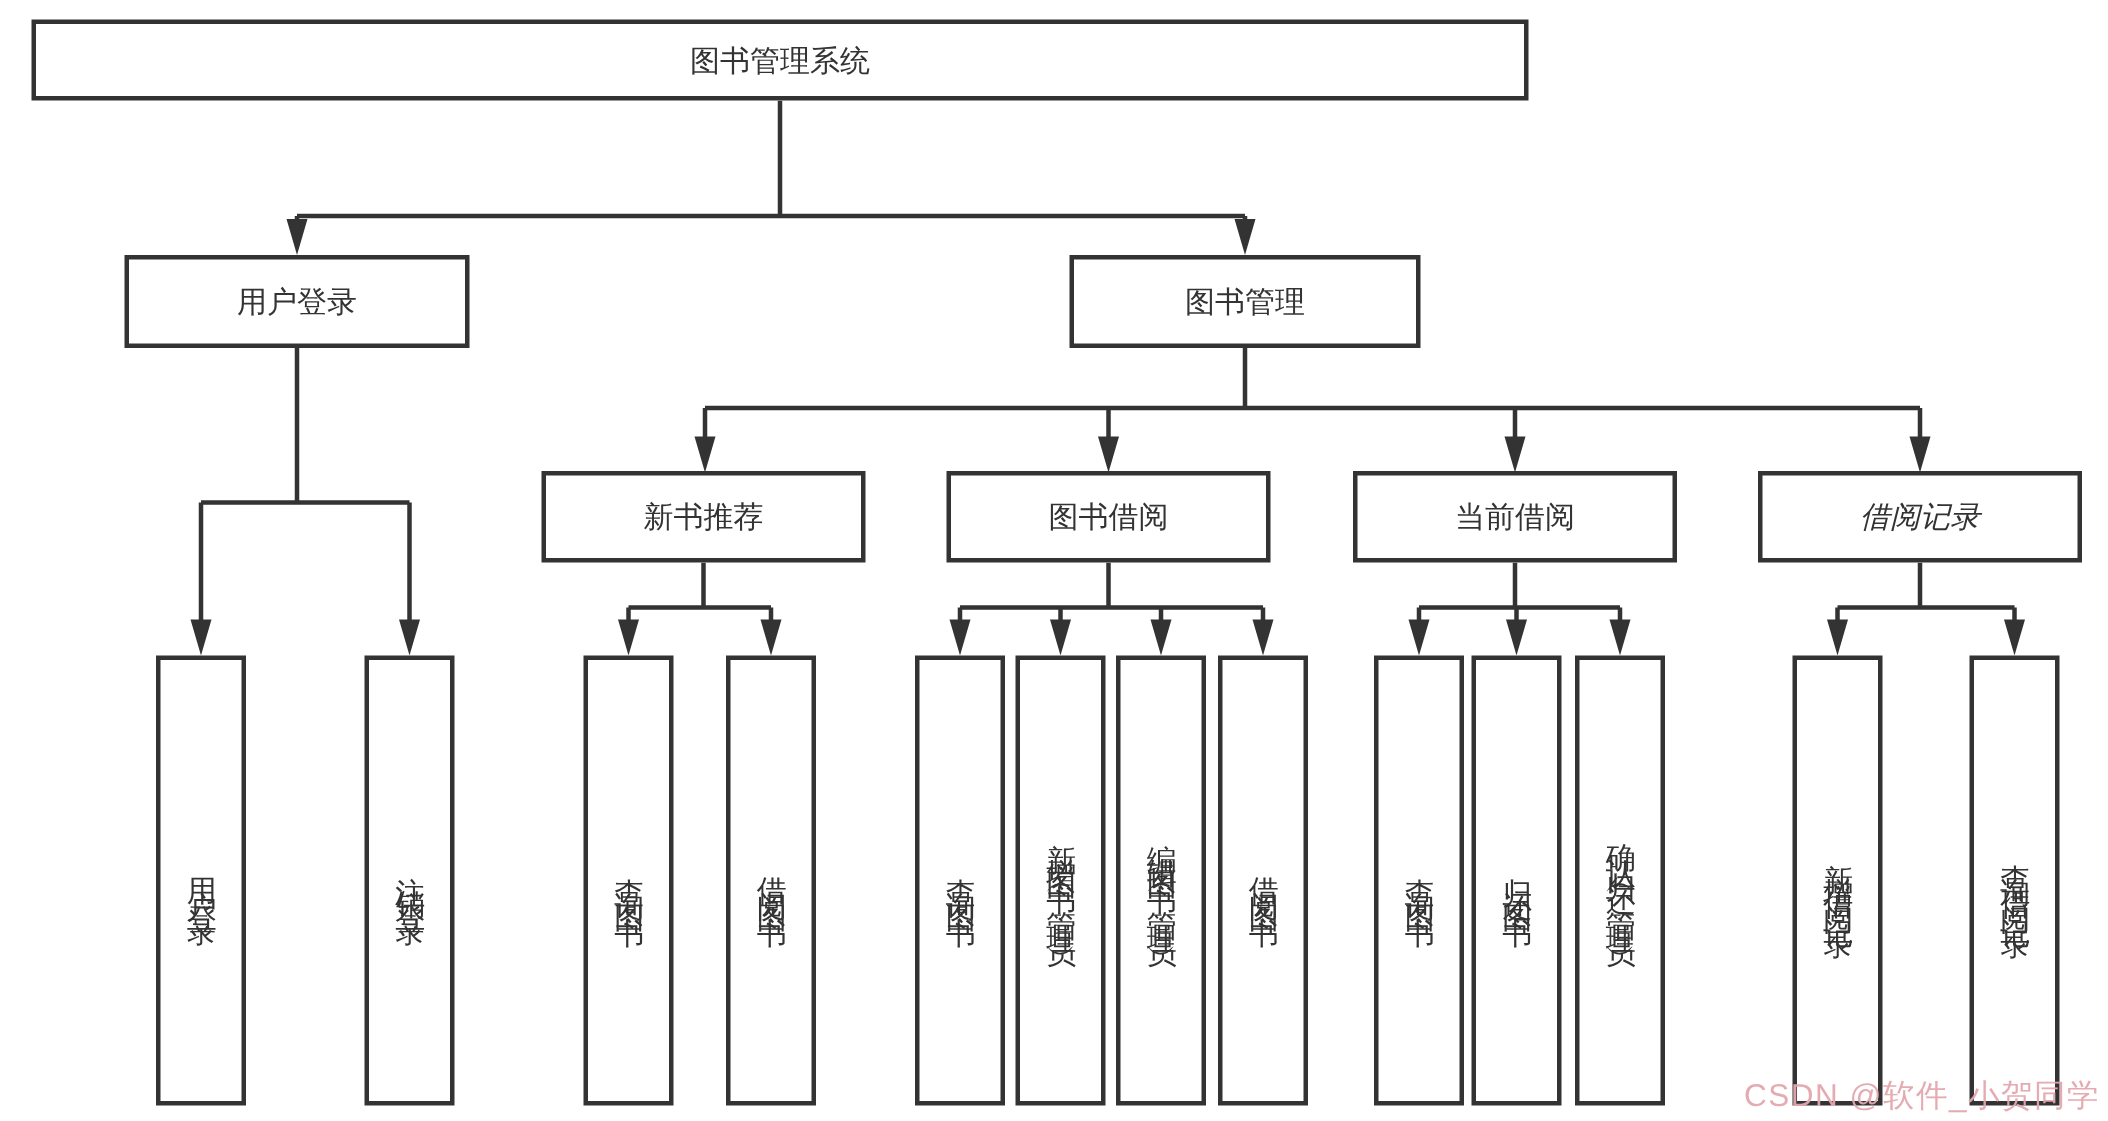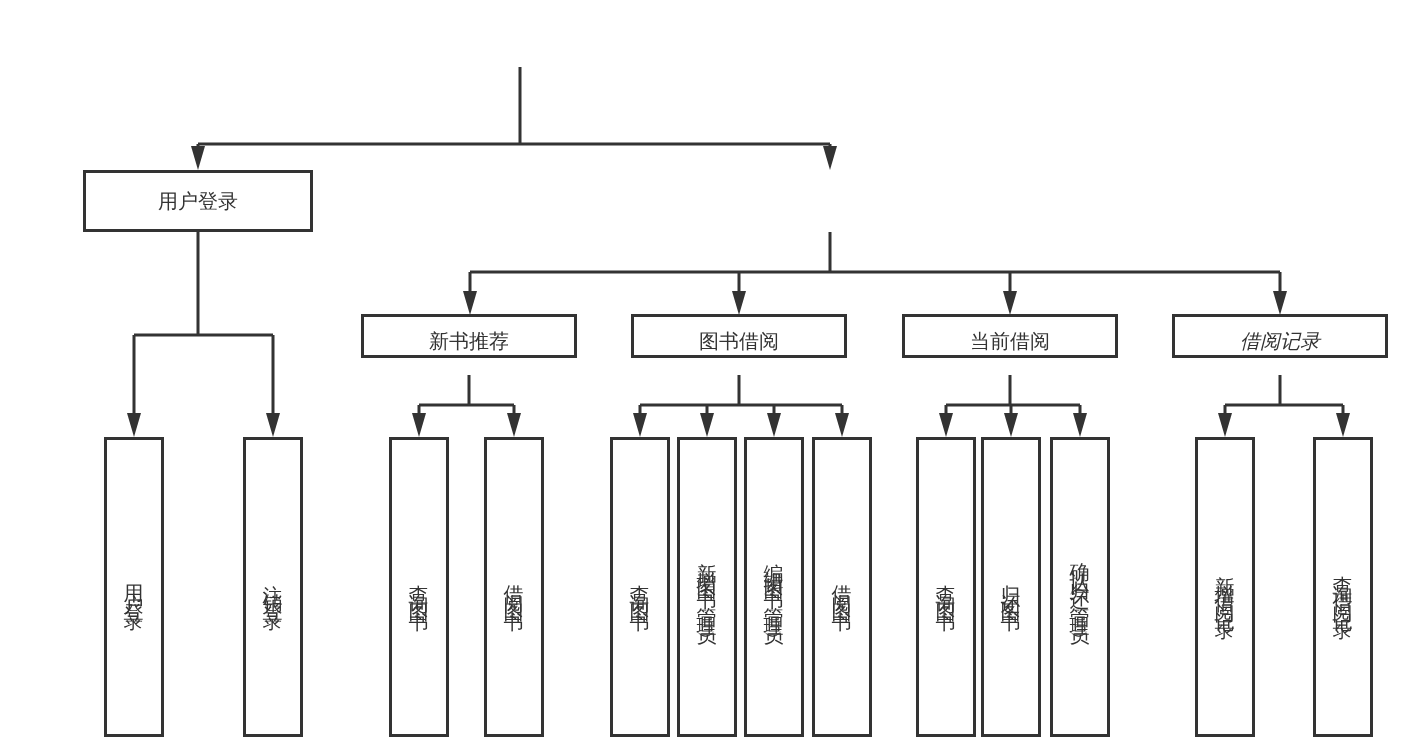--- a/index.html
+++ b/index.html
@@ -8,21 +8,21 @@
   .connectors{position:absolute;left:0;top:0;z-index:0;}
   .hbox,.vbox{
     position:absolute;box-sizing:border-box;z-index:1;
     border:3px solid #333333;background:#ffffff;
     display:flex;align-items:center;justify-content:center;
     color:#333333;font-size:20px;
   }
   .node-root{left:21px;top:13px;width:998px;height:54px;}
   .node-login{left:83px;top:170px;width:230px;height:62px;}
   .node-manage{left:713px;top:170px;width:234px;height:62px;}
-  .l3{top:314px;width:216px;height:44px;align-items:flex-end;}
+  .l3{top:314px;width:216px;height:61px;}
   .node-recommend{left:361px;}
   .node-borrow{left:631px;}
   .node-current{left:902px;}
   .node-records{left:1172px;font-style:italic;}
   .vbox{top:437px;width:60px;height:300px;}
   .vtext{
     writing-mode:vertical-rl;text-orientation:mixed;
     font-size:20px;line-height:1;letter-spacing:9px;
     color:#333333;white-space:nowrap;
   }
@@ -67,23 +67,29 @@
       <polygon points="767,413 781,413 774,437"></polygon>
       <polygon points="835,413 849,413 842,437"></polygon>
       <polygon points="939,413 953,413 946,437"></polygon>
       <polygon points="1004,413 1018,413 1011,437"></polygon>
       <polygon points="1073,413 1087,413 1080,437"></polygon>
       <polygon points="1218,413 1232,413 1225,437"></polygon>
       <polygon points="1336,413 1350,413 1343,437"></polygon>
     </g>
   </svg>
 
+  <div class="hbox node-root">
+    <span>图书管理系统</span>
+  </div>
 
   <div class="hbox node-login">
     <span>用户登录</span>
+  </div>
+  <div class="hbox node-manage">
+    <span>图书管理</span>
   </div>
 
   <div class="hbox l3 node-recommend">
     <span>新书推荐</span>
   </div>
   <div class="hbox l3 node-current">
     <span>当前借阅</span>
   </div>
   <div class="hbox l3 node-borrow">
     <span>图书借阅</span>
@@ -129,14 +135,15 @@
     <span class="vtext">确认归还（管理员）</span>
   </div>
 
   <div class="vbox leaf-12">
     <span class="vtext">新增借阅记录</span>
   </div>
   <div class="vbox leaf-13">
     <span class="vtext">查询借阅记录</span>
   </div>
 
+  <div class="watermark">CSDN @软件_小贺同学</div>
 
 </div>
 
 </body></html>

